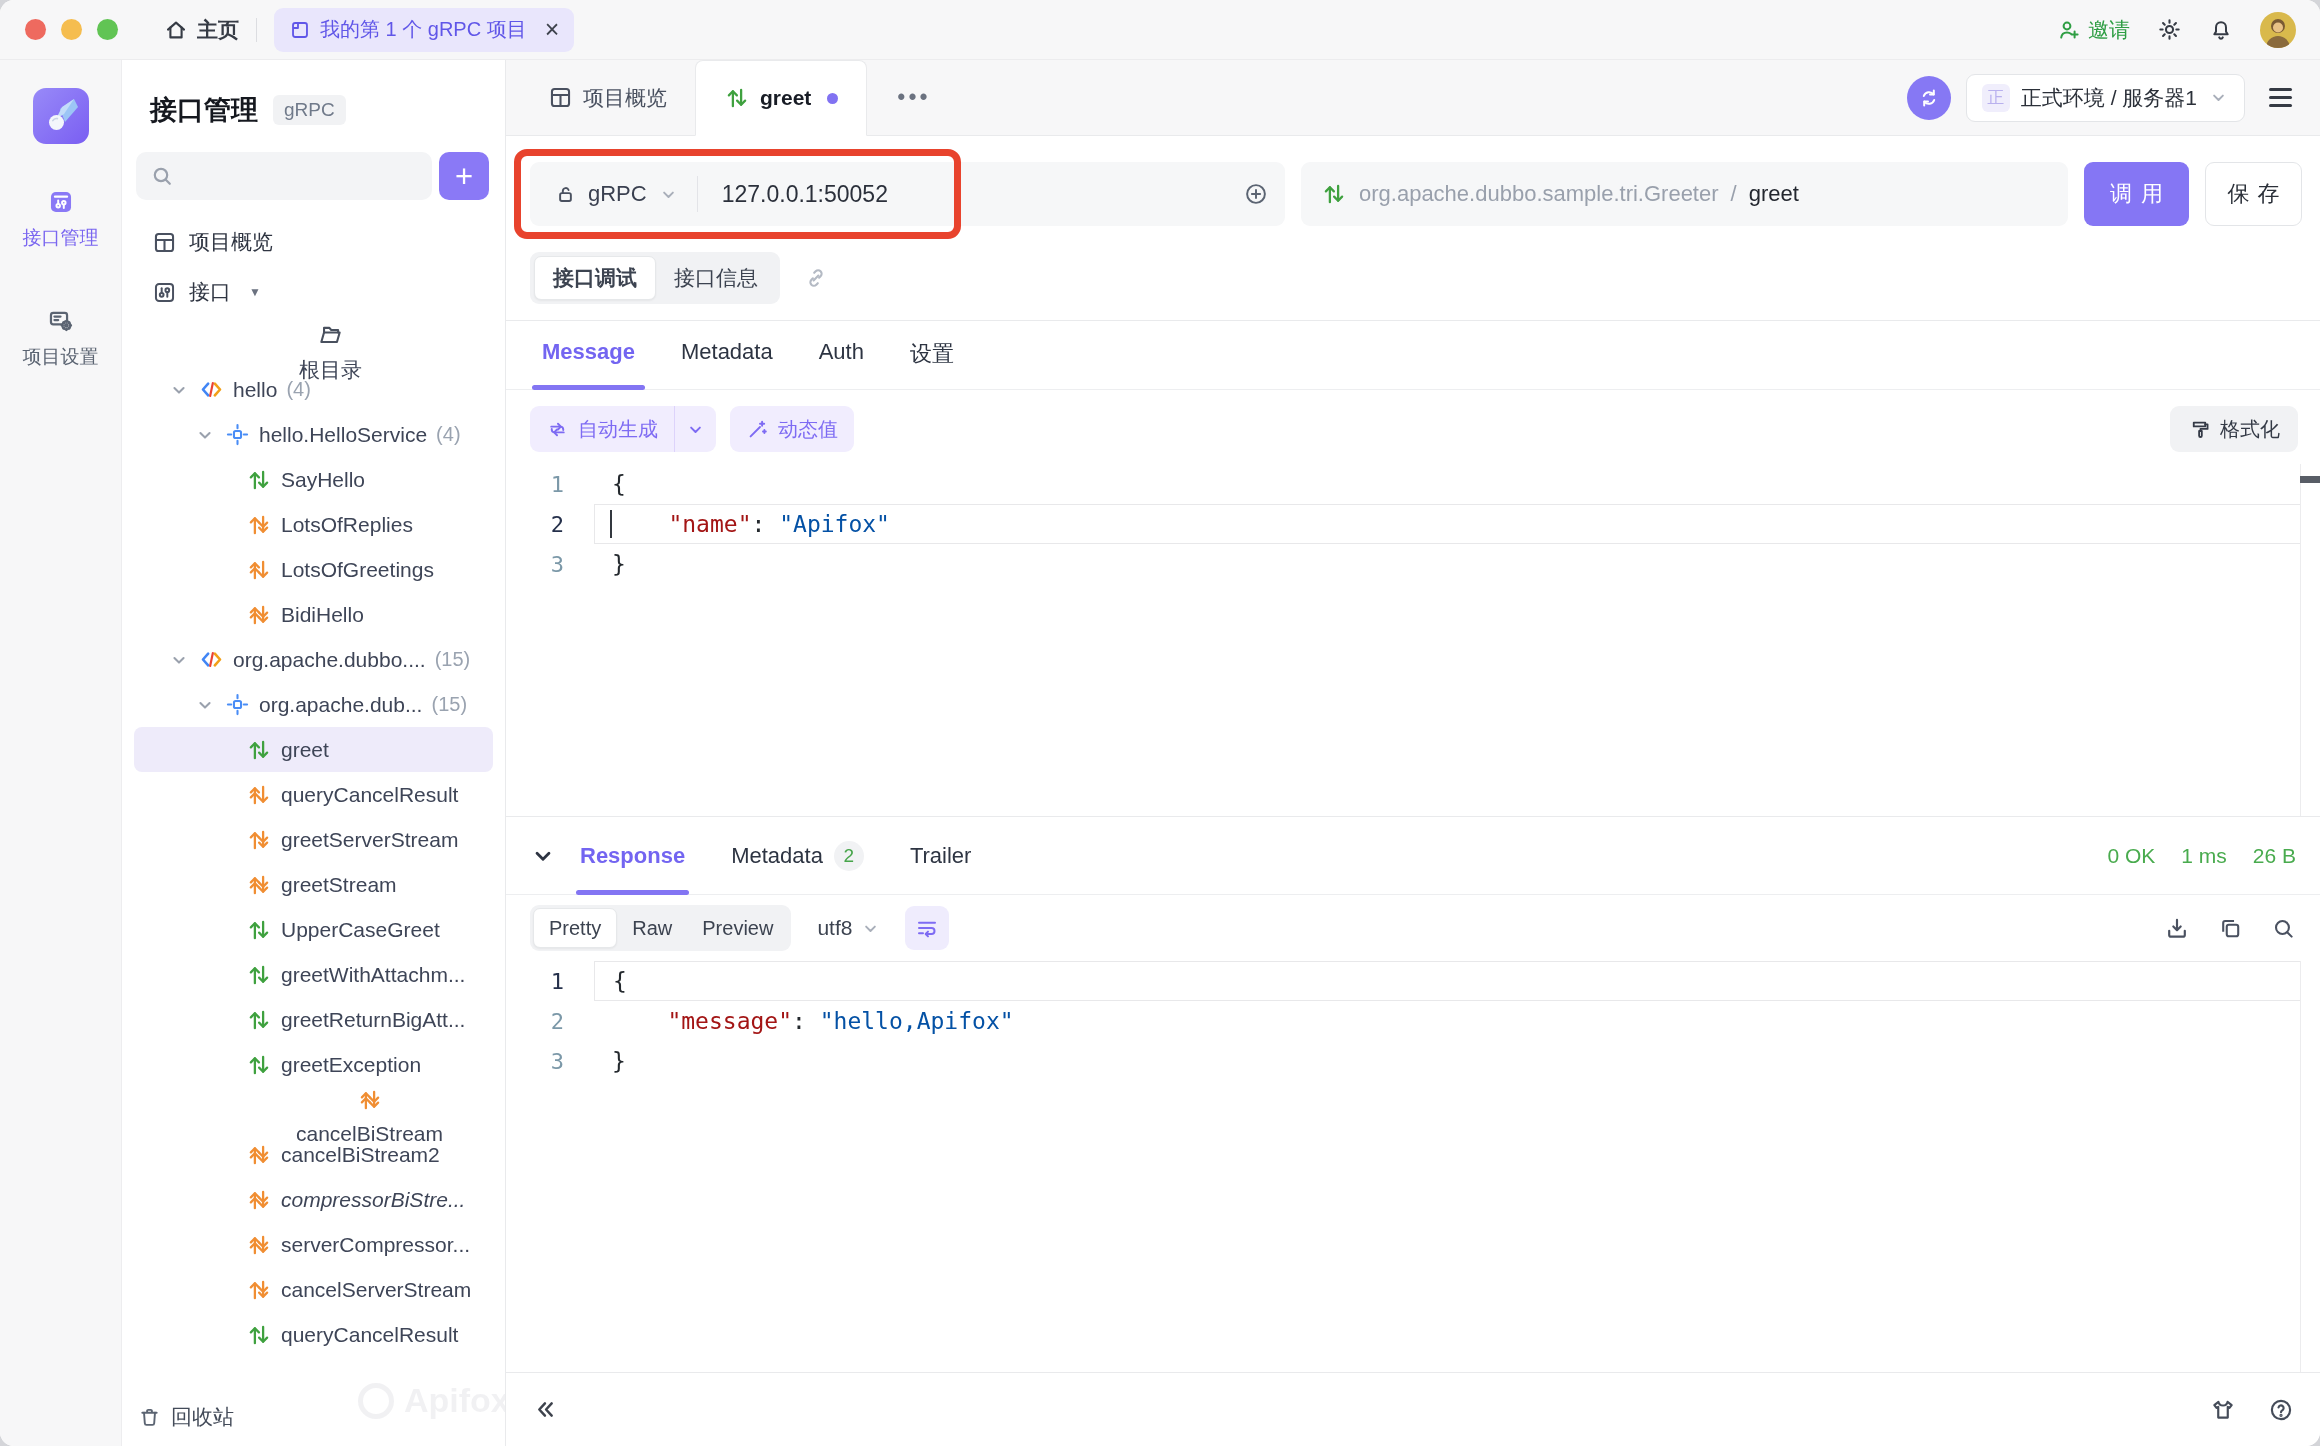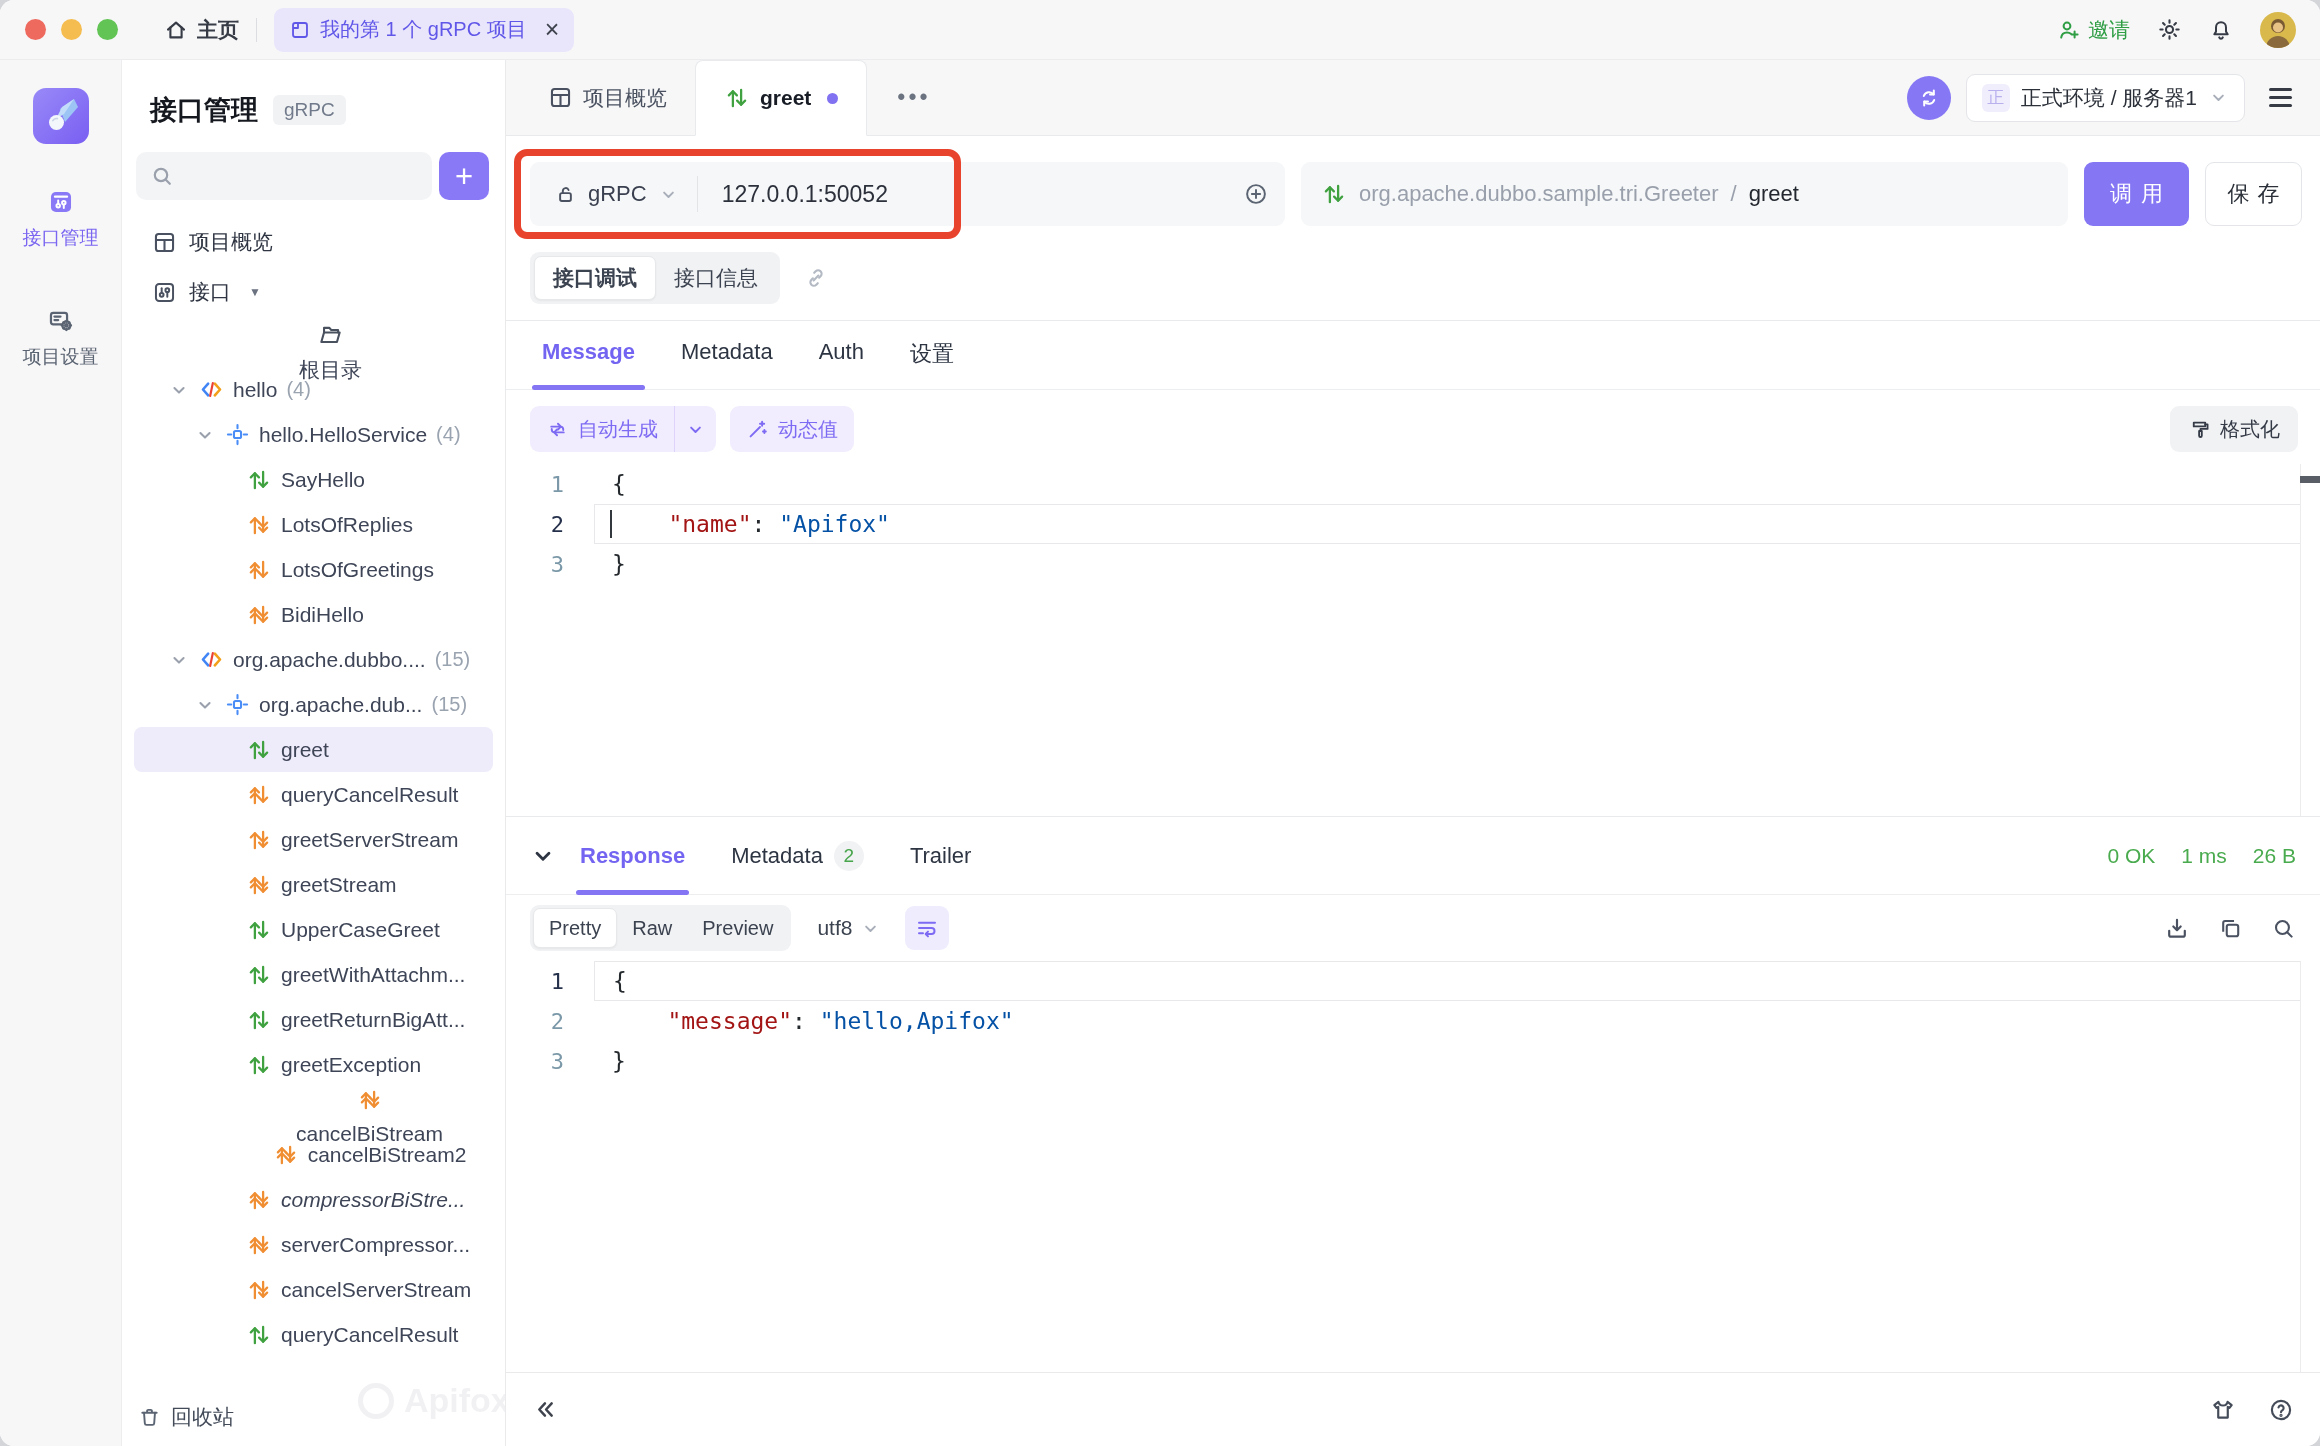--- a/index.html
+++ b/index.html
@@ -497,21 +497,21 @@
                   <path d="M8.2 19.5V5.8"></path>
                   <path d="M4.5 9.6l3.7-3.8 3.7 3.8"></path>
                   <path d="M4.5 14.2l3.7-3.8 3.7 3.8"></path>
                   <path d="M15.8 4.5v13.7"></path>
                   <path d="M12.1 14.4l3.7 3.8 3.7-3.8"></path>
                   <path d="M12.1 9.8l3.7 3.8 3.7-3.8"></path>
                 </svg>
               </span>
               <span>cancelBiStream</span>
             </div>
-            <div class="tree-row" style="padding-left: 112px; justify-content: center;">
+            <div class="tree-row" style="padding-left: 112px;">
               <span class="ic">
                 <svg viewBox="0 0 24 24" width="26" height="26" fill="none" stroke="#F08E33" stroke-width="2.1" stroke-linecap="round" stroke-linejoin="round">
                   <path d="M8.2 19.5V5.8"></path>
                   <path d="M4.5 9.6l3.7-3.8 3.7 3.8"></path>
                   <path d="M4.5 14.2l3.7-3.8 3.7 3.8"></path>
                   <path d="M15.8 4.5v13.7"></path>
                   <path d="M12.1 14.4l3.7 3.8 3.7-3.8"></path>
                   <path d="M12.1 9.8l3.7 3.8 3.7-3.8"></path>
                 </svg>
               </span>

